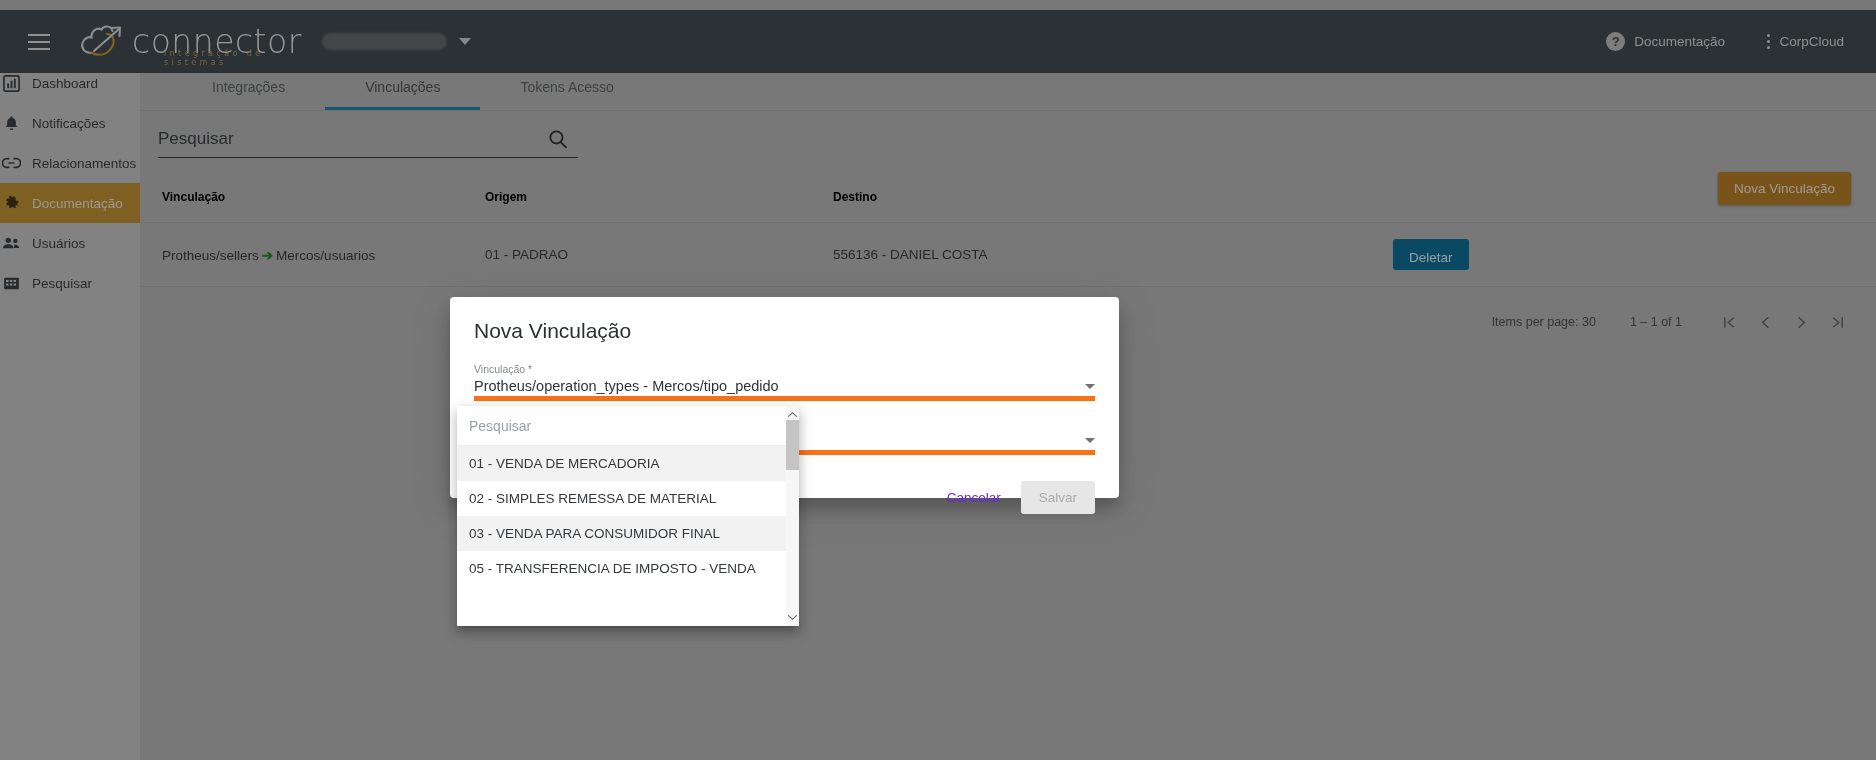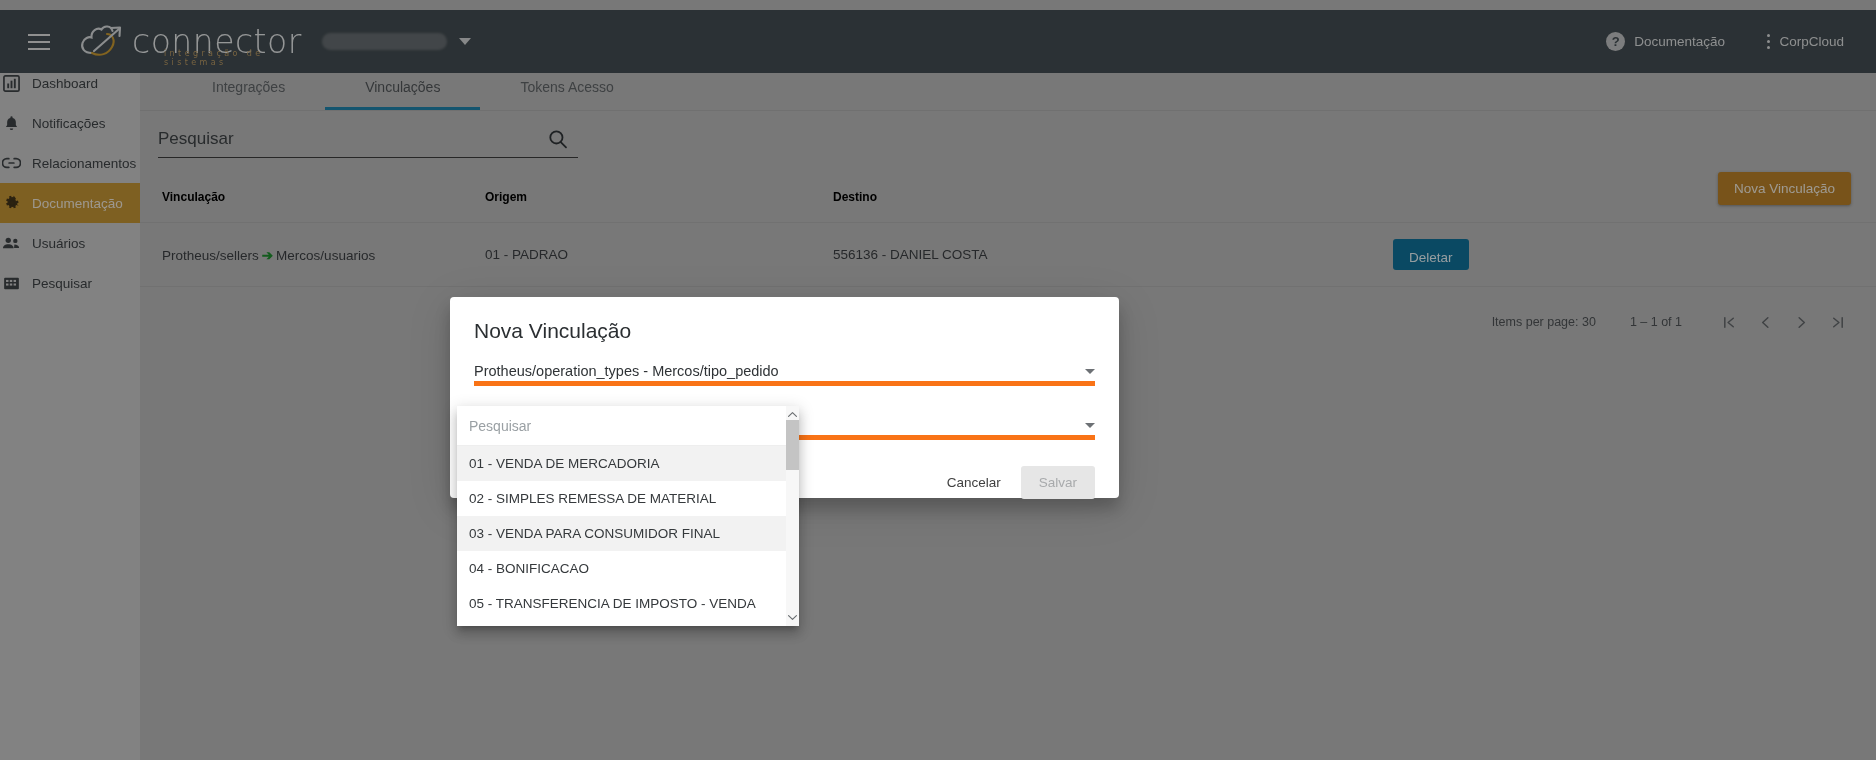--- a/index.html
+++ b/index.html
@@ -174,21 +174,21 @@
     border-right: 5px solid transparent; border-top: 5px solid #6d7175;
     margin-bottom: 5px;
   }
   .dlg-row2 { display: flex; gap: 26px; margin-top: 22px; }
   .dlg-row2 > .field { flex: 1; }
   .dlg-actions {
     display: flex; align-items: center; justify-content: flex-end;
     gap: 4px; margin-top: 24px;
   }
   .btn-flat {
-    background: transparent; border: none; font-size: 13.5px; color: #404040;
+    background: transparent; border: none; font-size: 13.5px; color: #6d28d9;
     padding: 9px 16px; cursor: pointer; border-radius: 3px;
     font-family: "Liberation Sans", sans-serif;
   }
   .btn-disabled {
     background: #e6e6e6; border: none; font-size: 13.5px; color: #a8aaac;
     padding: 9px 18px; cursor: default; border-radius: 3px;
     font-family: "Liberation Sans", sans-serif;
   }
 
   
@@ -425,20 +425,21 @@
       </div>
     </div>
   </div>
 
   <div class="scrim"></div>
 
   <div class="dialog">
     <div class="dlg-title">Nova Vinculação</div>
 
     <div class="field">
+      <div class="field-label">Vinculação *</div>
       <div class="field-value-row">
         <span class="field-value">Protheus/operation_types - Mercos/tipo_pedido</span>
         <span class="caret-dn"></span>
       </div>
     </div>
 
     <div class="dlg-row2">
       <div class="field">
         <div class="field-label focused">Protheus/operation_types *</div>
         <div class="field-value-row">
@@ -455,21 +456,20 @@
   </div>
 
   <div class="dropdown">
     <div class="dd-search">
       <input type="text" placeholder="Pesquisar" style="">
     </div>
     <div class="dd-list">
       <div class="dd-opt hl">01 - VENDA DE MERCADORIA</div>
       <div class="dd-opt">02 - SIMPLES REMESSA DE MATERIAL</div>
       <div class="dd-opt hl">03 - VENDA PARA CONSUMIDOR FINAL</div>
-      <div class="dd-opt">04 - BONIFICACAO</div>
       <div class="dd-opt">05 - TRANSFERENCIA DE IMPOSTO - VENDA</div>
     </div>
     <div class="dd-scrollbar">
       <span class="dd-arrow">
         <svg width="11" height="7" viewBox="0 0 12 8">
             <path d="M1.5 6.2L6 1.8l4.5 4.4" fill="none" stroke="#6a6e71" stroke-width="1.3" stroke-linecap="round" stroke-linejoin="round"></path>
           </svg>
       </span>
       <span class="dd-arrow">
         <svg width="11" height="7" viewBox="0 0 12 8">

